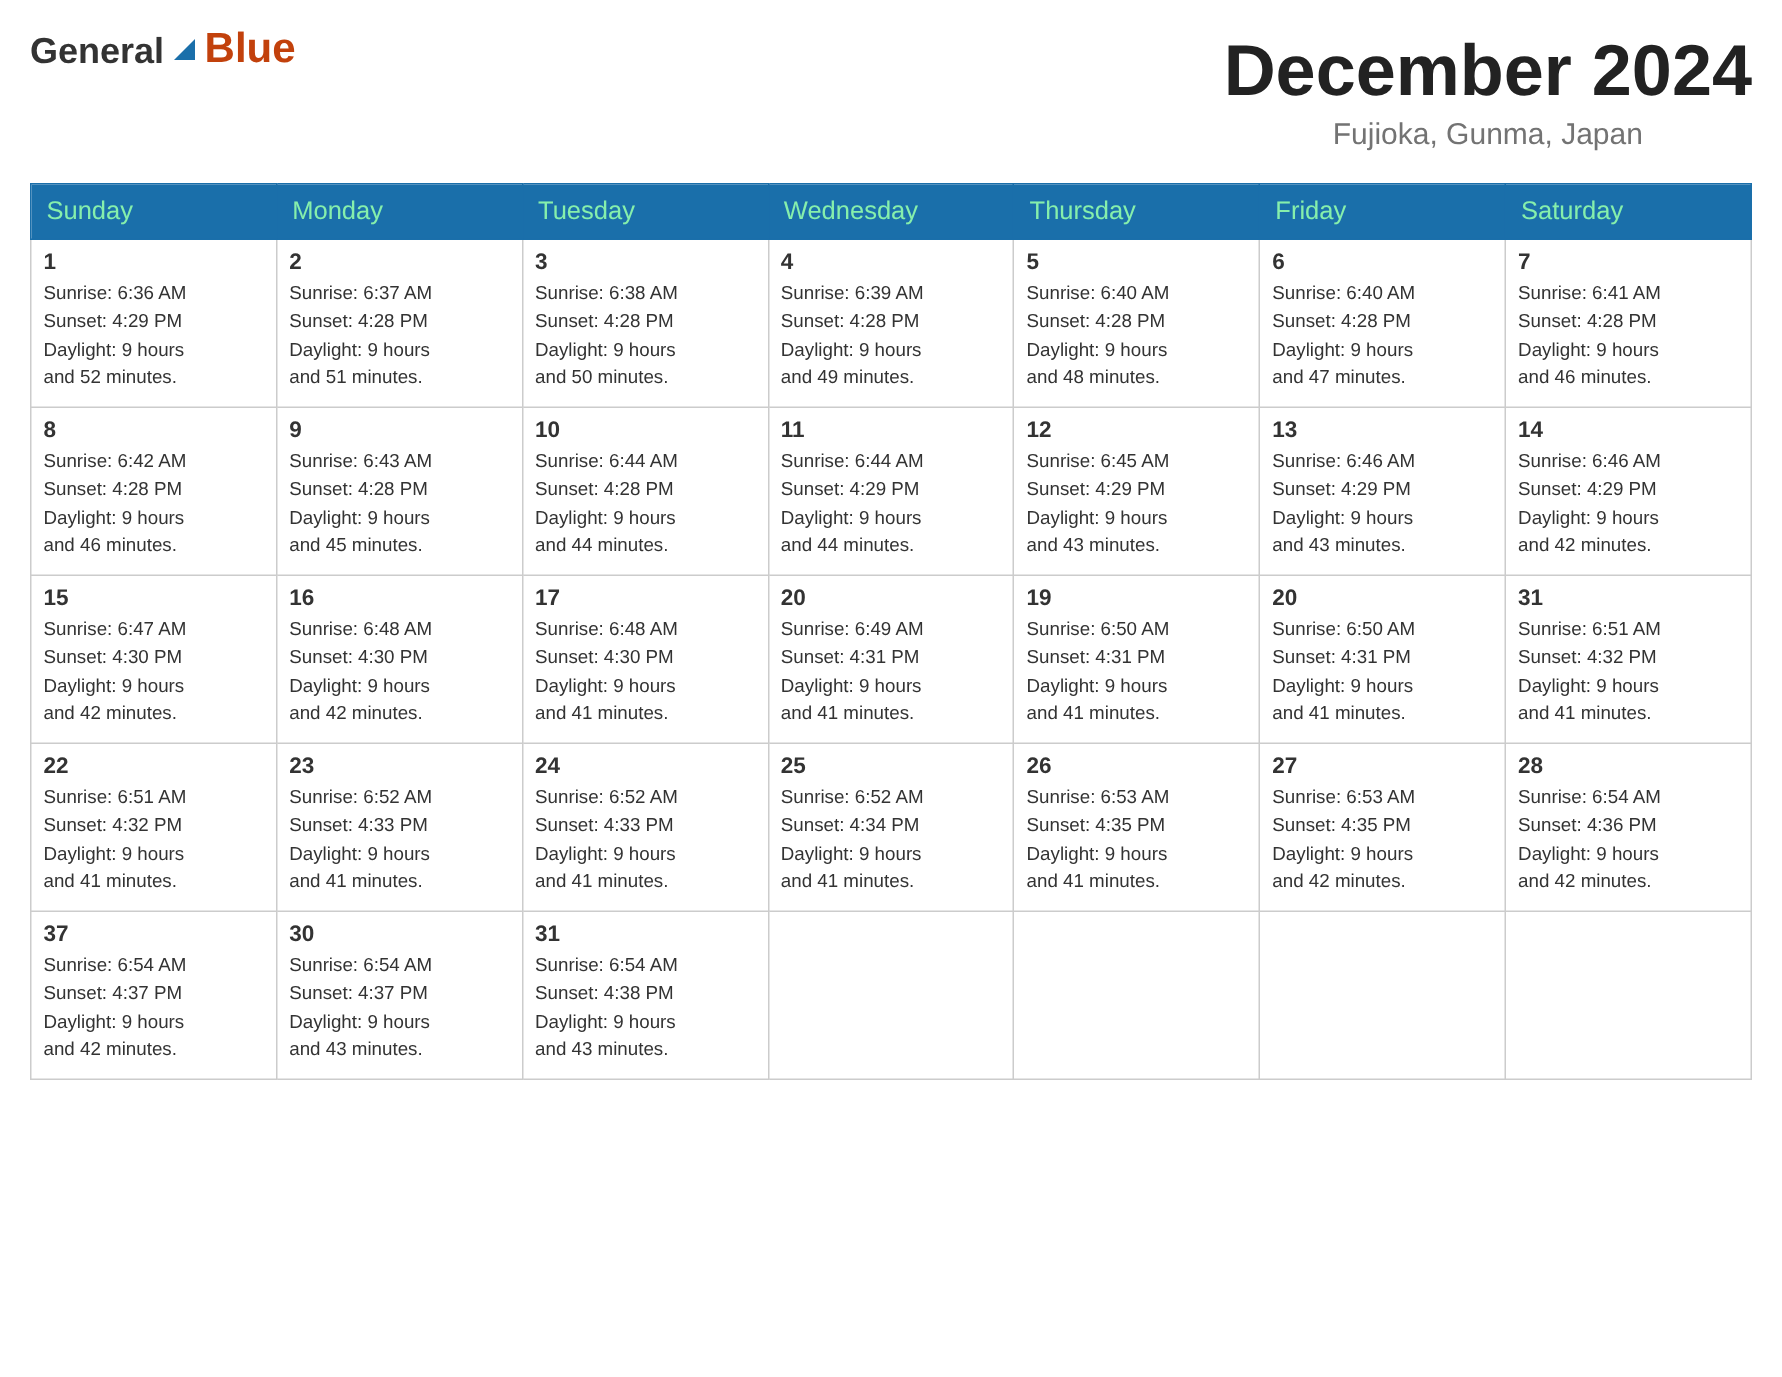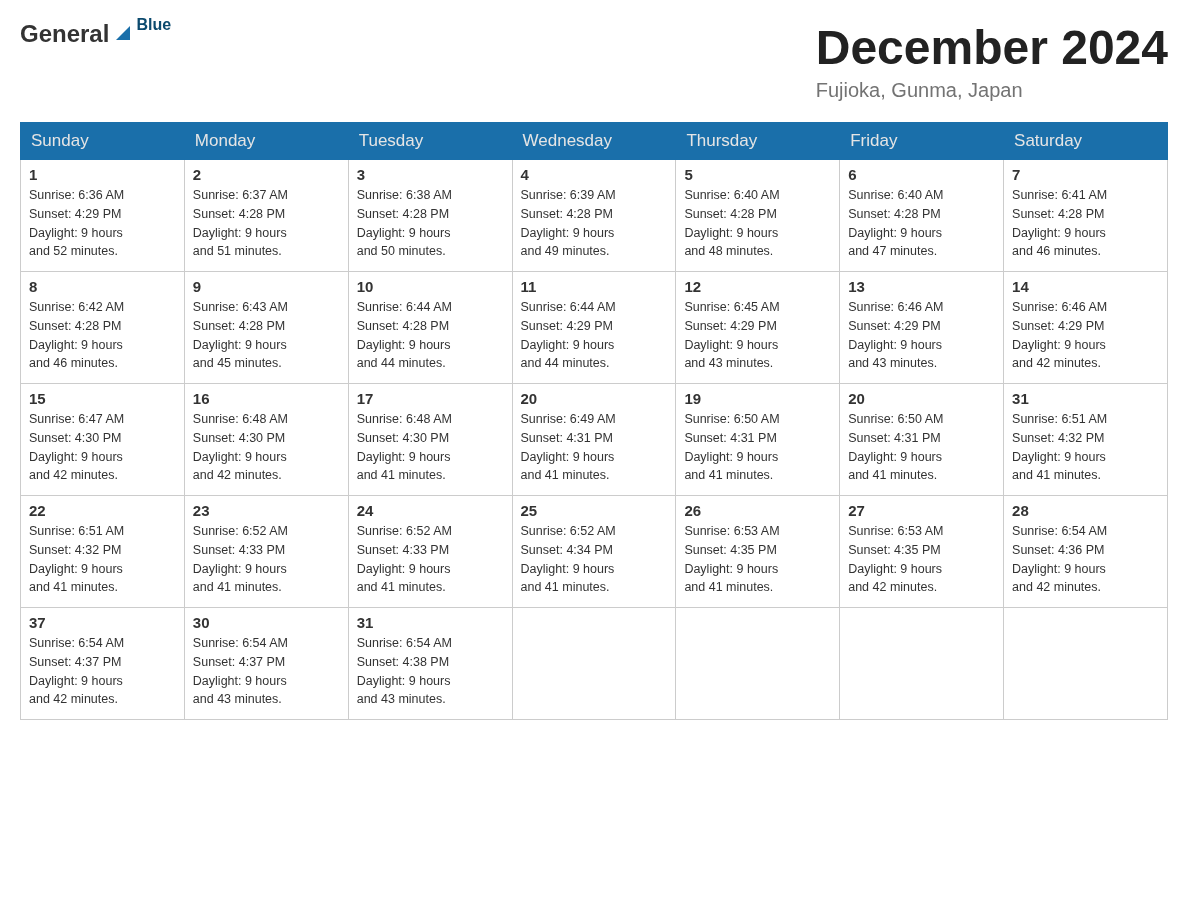--- a/index.html
+++ b/index.html
@@ -14,40 +14,40 @@
       display: flex;
       justify-content: space-between;
       align-items: flex-start;
       margin-bottom: 20px;
     }
     .logo {
       display: flex;
       align-items: center;
     }
     .title-block {
-      text-align: left;
+      text-align: center;
     }
     .month-title {
       font-size: 48px;
       font-weight: bold;
       color: #222;
     }
     .location-title {
       font-size: 20px;
       color: #737373;
       margin-top: 4px;
     }
     .calendar-table {
       width: 100%;
       border-collapse: collapse;
       border: 1px solid #999;
     }
     .calendar-table th {
       background: #1a6faa;
-      color: #e5e5e5;
+      color: #86efac;
       font-size: 17px;
       font-weight: normal;
       padding: 8px 10px;
       text-align: left;
       border: 1px solid #1a6faa;
     }
     .calendar-table td {
       width: 14.28%;
       vertical-align: top;
       padding: 6px 8px 10px 8px;
@@ -85,21 +85,21 @@
     <div style="display:flex;flex-direction:row;align-items:flex-start;">
       <div style="display:flex;align-items:center;">
         <span style="font-size:24px;font-weight:bold;color:#333;font-family:Arial,sans-serif;">General</span>
         <span style="display:inline-block;margin-left:3px;margin-top:2px;">
           <svg width="22" height="22" viewBox="0 0 22 22">
             <polygon points="4,18 18,18 18,4" fill="#1a6faa"></polygon>
           </svg>
         </span>
       </div>
       <div style="display:flex;align-items:center;margin-top:-4px;margin-left:2px;">
-        <span style="font-size:16px;font-weight:bold;color:#0c4a6e;font-family:Arial,sans-serif;">Blue</span>
+        <span style="font-size:28px;font-weight:bold;color:#c2410c;font-family:Arial,sans-serif;">Blue</span>
       </div>
     </div>
   </div>
   <div class="title-block">
     <div class="month-title">December 2024</div>
     <div class="location-title">Fujioka, Gunma, Japan</div>
   </div>
 </div>
 
 <table class="calendar-table">

